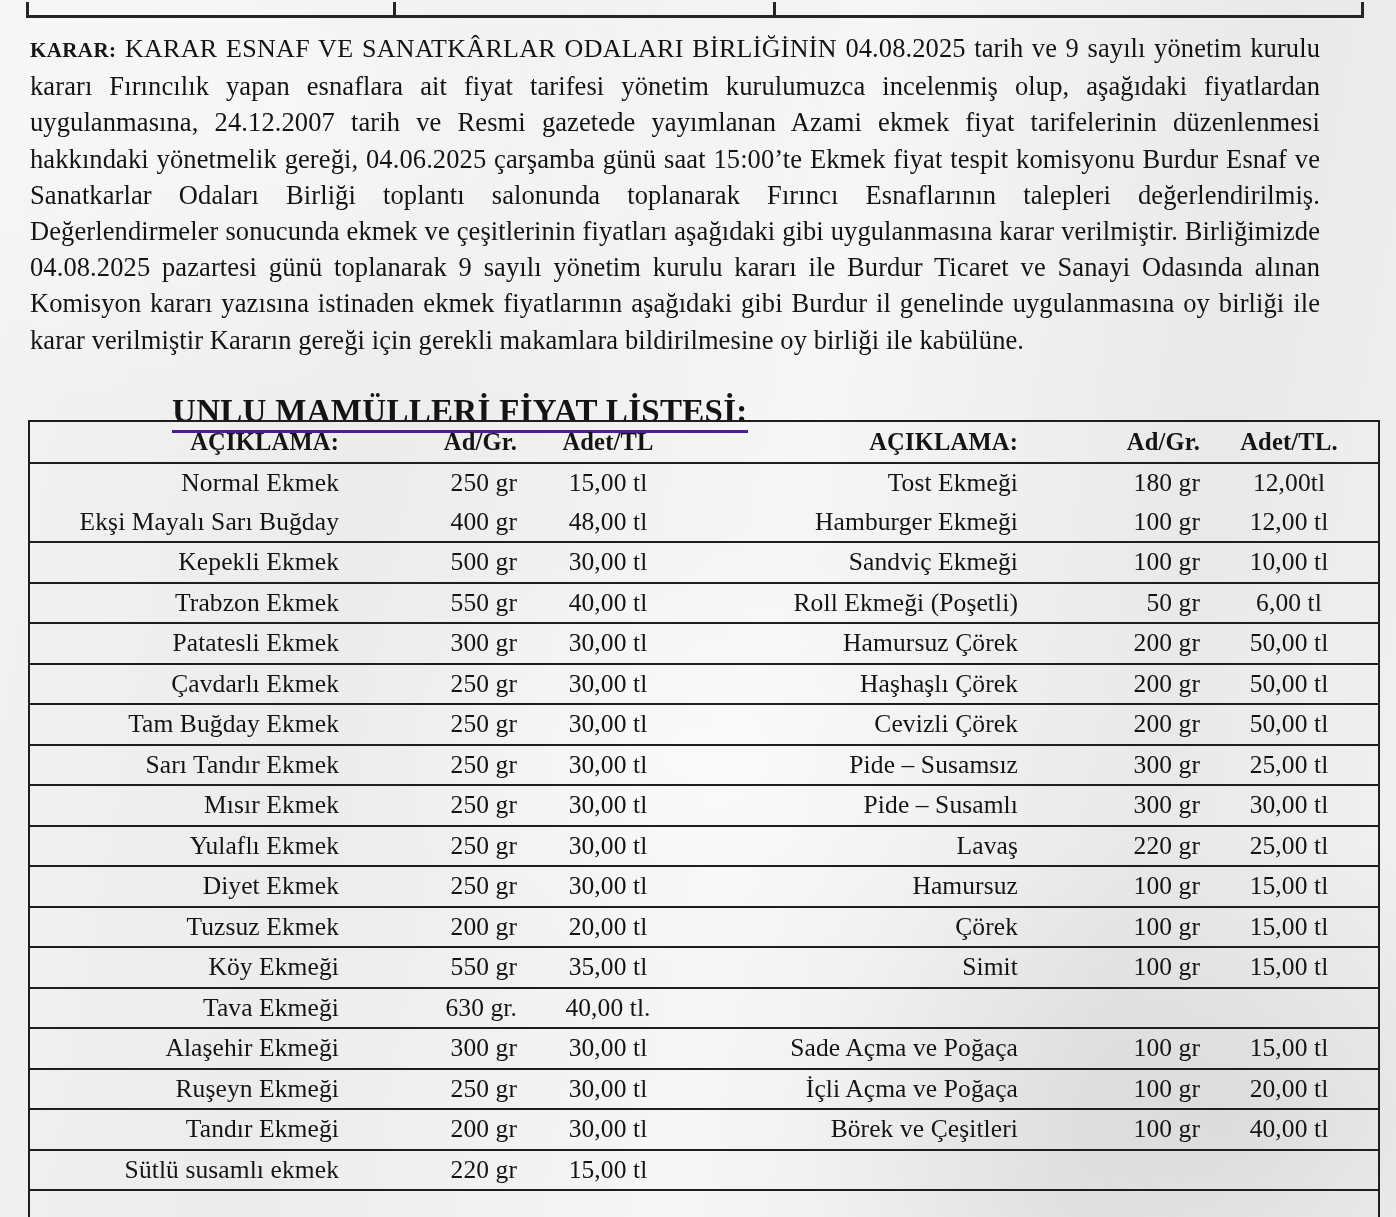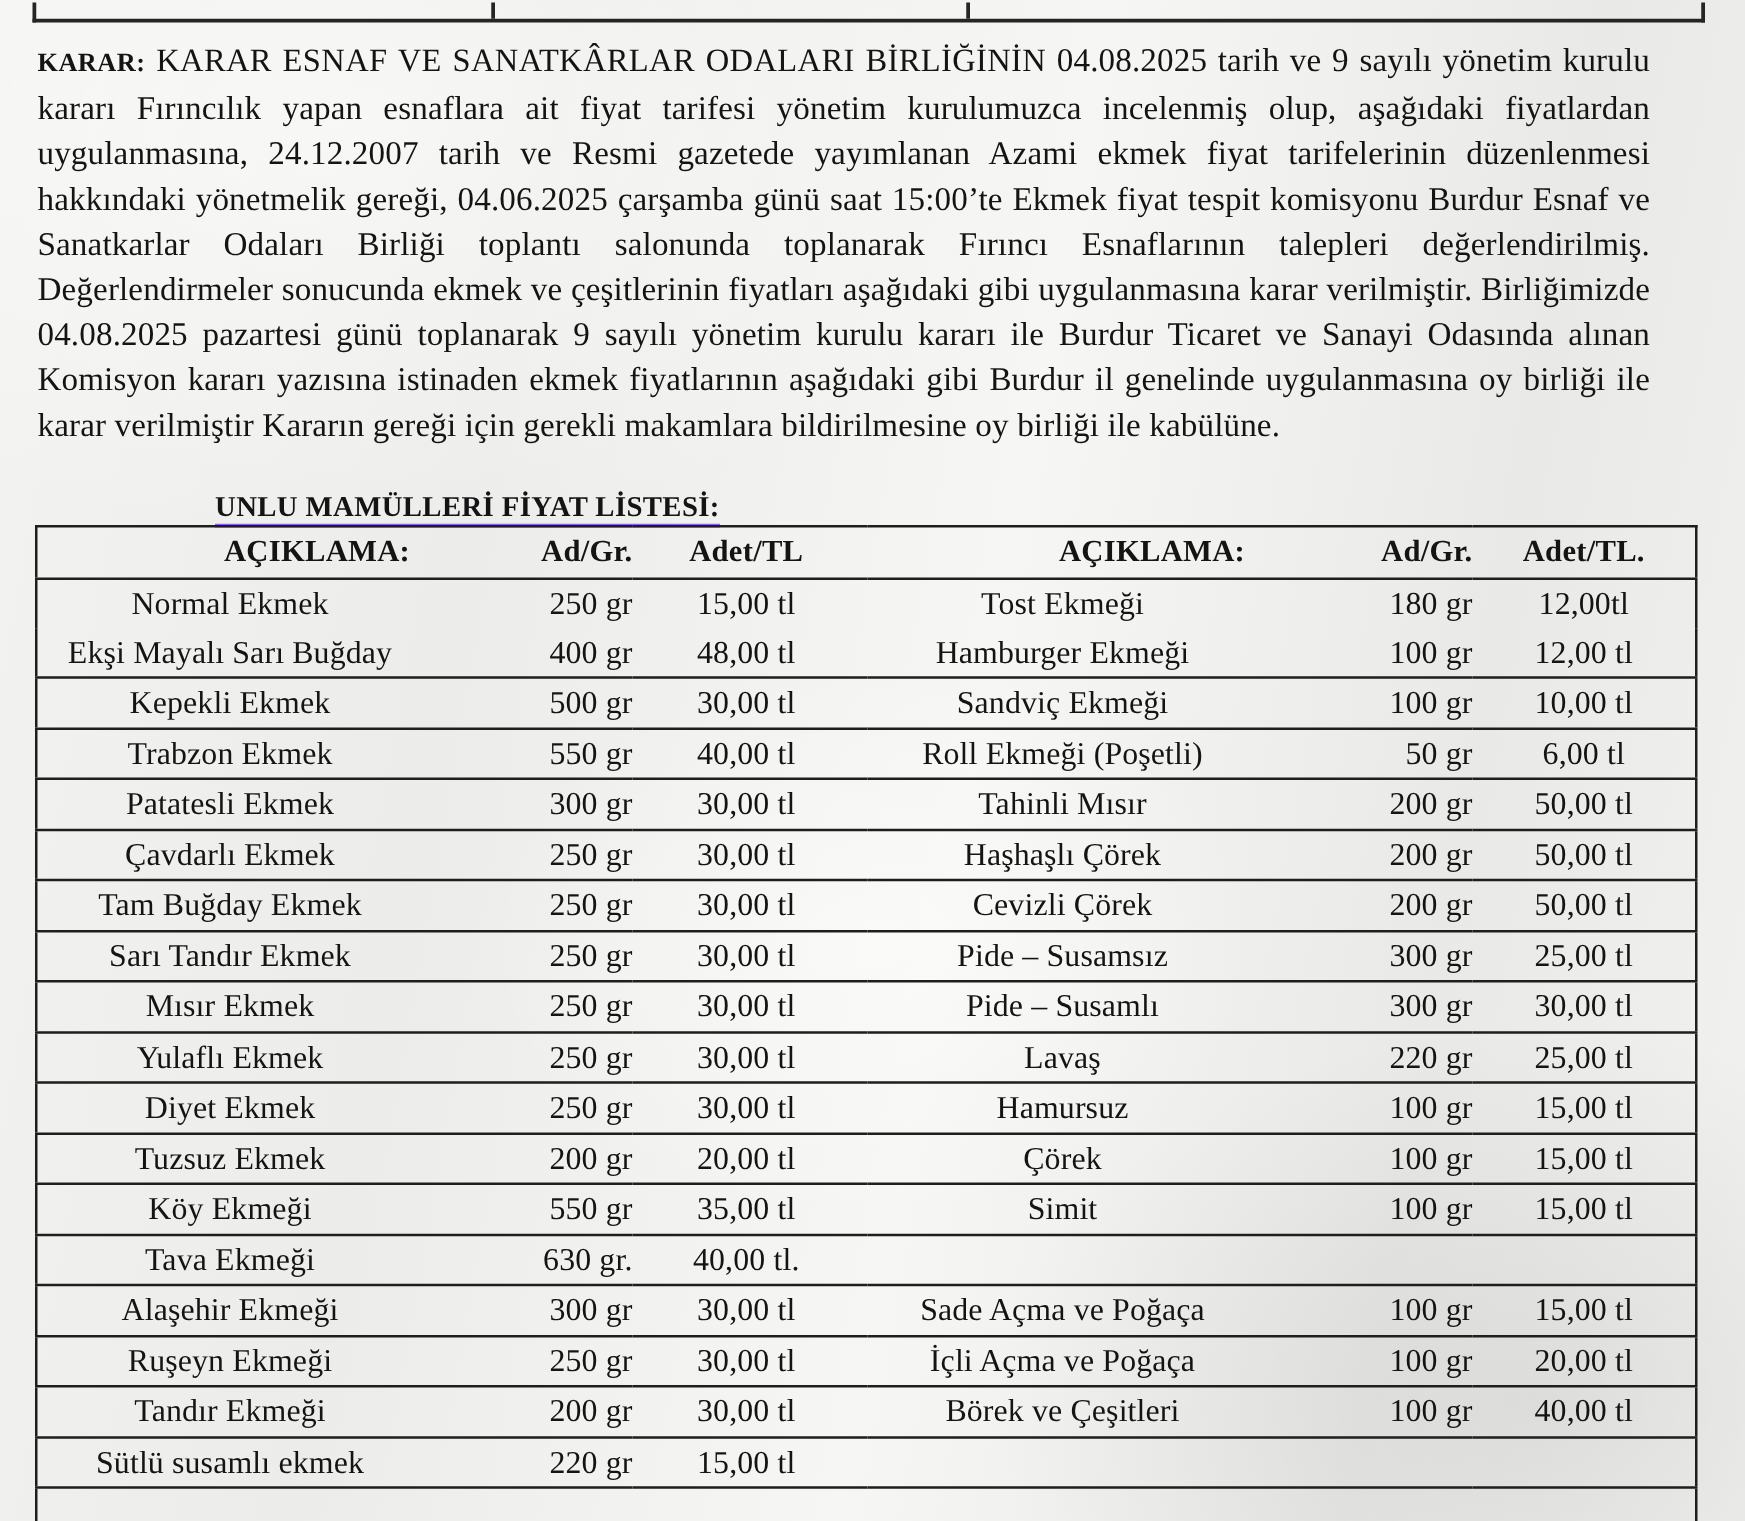--- a/index.html
+++ b/index.html
@@ -76,24 +76,24 @@
   .decision .caps {
     font-size: 26px;
     letter-spacing: 0.3px;
   }
 
   
   .list-title {
     position: absolute;
     left: 172px;
     top: 393px;
-    font-size: 23px;
+    font-size: 33px;
     font-weight: bold;
     letter-spacing: 0.3px;
-    border-bottom: 3px solid #8b5cf6;
+    border-bottom: 3px solid #4c1d95;
     padding-bottom: 1px;
     line-height: 1.1;
   }
 
   
   .price-table {
     position: absolute;
     left: 28px;
     top: 420px;
     width: 1300px;
@@ -122,21 +122,21 @@
   }
   .hdr .l-desc, .hdr .r-desc { text-align: right; }
   .hdr .l-wt, .hdr .r-wt { }
   .hdr .l-pr, .hdr .r-pr { text-align: center; }
 
   .price-table tbody tr td {
     font-size: 25.5px;
     height: 38.5px;
     letter-spacing: 0.1px;
   }
-  td.l-desc, td.r-desc { text-align: center; padding-left: 10px; }
+  td.l-desc, td.r-desc { text-align: right; padding-left: 21px; }
   td.l-wt, td.r-wt { text-align: right; }
   td.l-pr { text-align: center; padding-right: 6px; }
   td.r-pr { text-align: center; }
 
   
   .rule-bottom td { border-bottom: 2.5px solid #1e1e1e; }
 
   
 </style>
 </head>
@@ -198,21 +198,21 @@
         <td class="l-wt">550 gr</td>
         <td class="l-pr">40,00 tl</td>
         <td class="r-desc">Roll Ekmeği (Poşetli)</td>
         <td class="r-wt">50 gr</td>
         <td class="r-pr">6,00 tl</td>
       </tr>
       <tr class="rule-bottom">
         <td class="l-desc">Patatesli Ekmek</td>
         <td class="l-wt">300 gr</td>
         <td class="l-pr">30,00 tl</td>
-        <td class="r-desc">Tahinli Mısır</td>
+        <td class="r-desc">Hamursuz Çörek</td>
         <td class="r-wt">200 gr</td>
         <td class="r-pr">50,00  tl</td>
       </tr>
       <tr class="rule-bottom">
         <td class="l-desc">Çavdarlı Ekmek</td>
         <td class="l-wt">250 gr</td>
         <td class="l-pr">30,00 tl</td>
         <td class="r-desc">Haşhaşlı Çörek</td>
         <td class="r-wt">200 gr</td>
         <td class="r-pr">50,00 tl</td>

